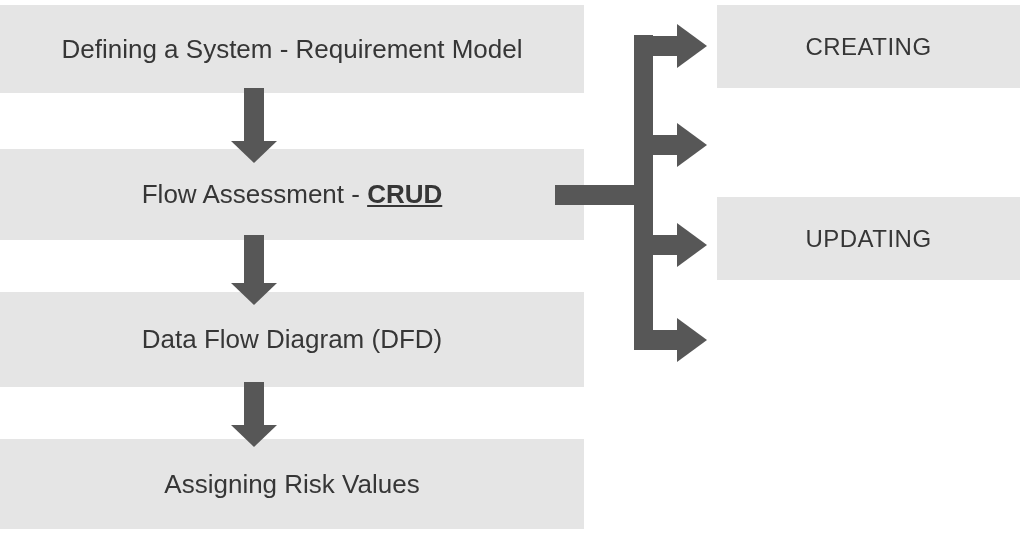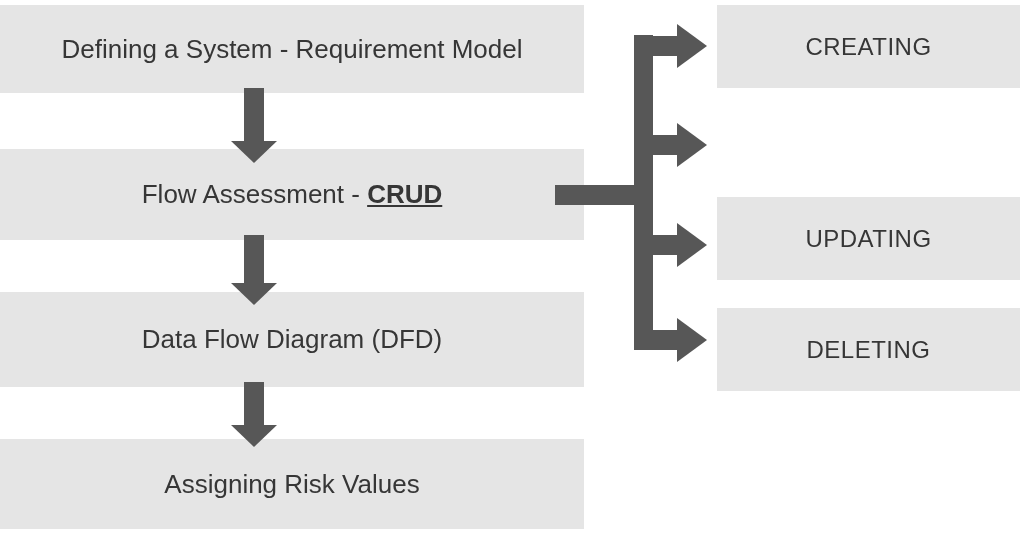--- a/index.html
+++ b/index.html
@@ -141,17 +141,14 @@
 
   <div class="rbox" style="top:5px;">
     <span>CREATING</span>
   </div>
 
 
   <div class="rbox" style="top:197px;">
     <span>UPDATING</span>
   </div>
 
-  <div class="rbox" style="top:308px;">
-    <span>DELETING</span>
-  </div>
 
 </div>
 
 </body></html>

